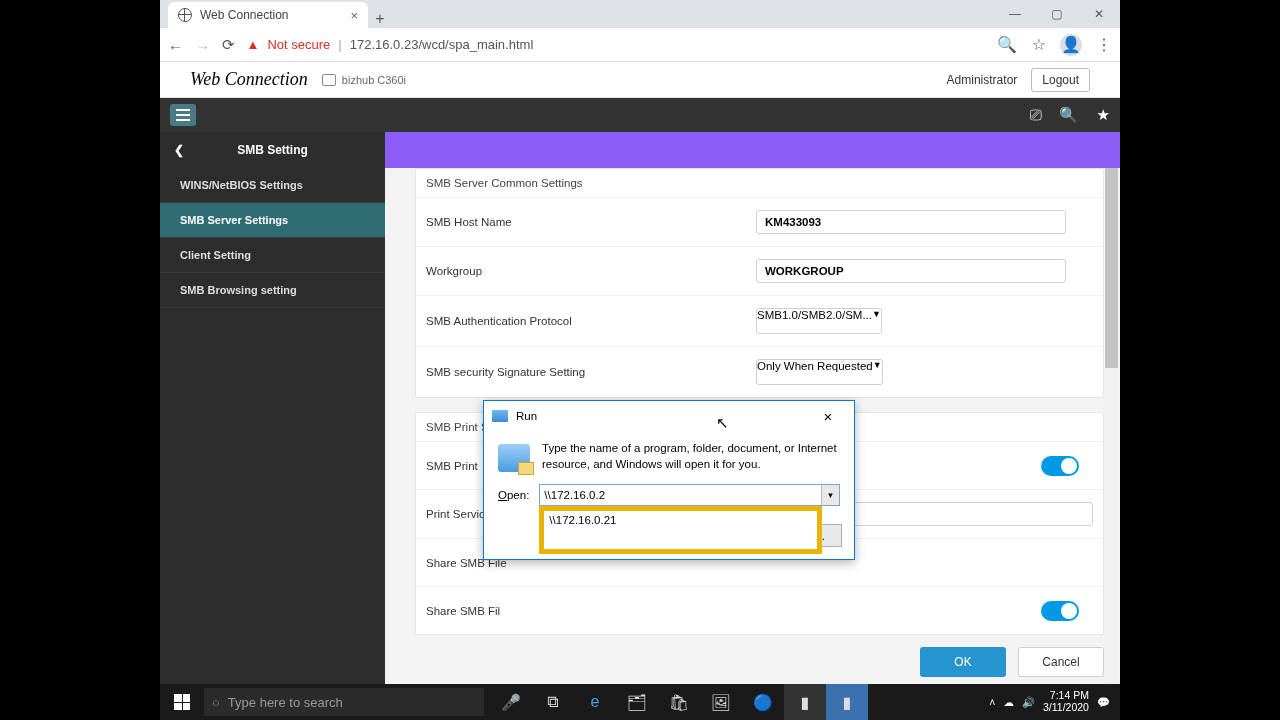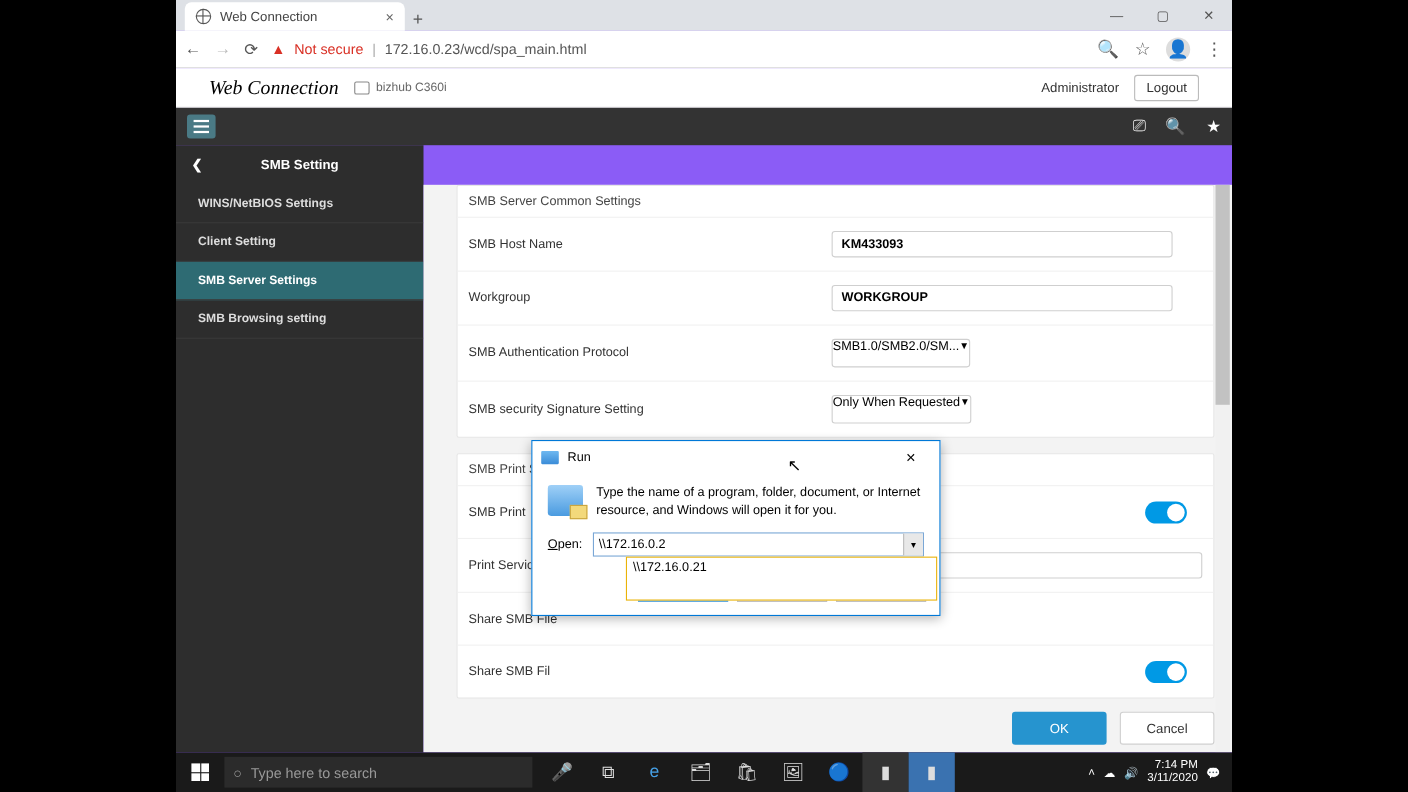--- a/index.html
+++ b/index.html
@@ -68,30 +68,30 @@
 
 .scrollbar { position:absolute; right:2px; top:0; width:13px; height:100%; background:#f1f1f1; }
 .scrollthumb { position:absolute; top:0; width:100%; height:200px; background:#c2c2c2; }
 
 
 .rundlg { position:absolute; left:483px; top:400px; width:372px; background:#fff; border:1px solid #0078d7; box-shadow:0 3px 10px rgba(0,0,0,.3); font-size:11.5px; }
 .rundlg .titlebar { height:30px; display:flex; align-items:center; padding:0 8px; gap:8px; }
 .runicon { width:16px; height:12px; background:linear-gradient(#6fb8f0,#3a8cd8); border-radius:1px; }
 .rundlg .close { margin-left:auto; width:36px; text-align:center; font-size:15px; }
 .rundlg .body { padding:10px 14px 8px; }
-.runrow1 { display:flex; gap:12px; align-items:flex-start; }
+.runrow1 { display:flex; gap:12px; align-items:flex-end; }
 .bigicon { width:32px; height:28px; background:linear-gradient(#9fd0f7,#4a9be0); border-radius:3px; position:relative; flex-shrink:0; }
 .bigicon::after { content:""; position:absolute; right:-4px; bottom:-3px; width:14px; height:11px; background:#f3d97b; border:1px solid #caa640; }
 .runmsg { font-size:11.5px; line-height:1.35; }
 .runrow2 { display:flex; align-items:center; gap:10px; margin-top:12px; }
 .runlabel { font-size:11.5px; }
 .runcombo { flex:1; position:relative; }
 .runinput { width:100%; height:22px; border:1px solid #7aa7d6; padding:0 20px 0 4px; font-size:11.5px; outline:none; }
 .runcaret { position:absolute; right:1px; top:1px; width:18px; height:20px; background:#e8e8e8; border-left:1px solid #bcbcbc; display:flex; align-items:center; justify-content:center; font-size:9px; }
-.autoc { position:absolute; left:0; top:22px; width: calc(100% - 18px); border:1px solid #eab308; background:#fff;margin-left:30px; }
+.autoc { position:absolute; left:0; top:22px; width: calc(100% - 18px); border:5px solid #eab308; background:#fff; }
 .autoc-item { padding:3px 5px; font-size:11.5px; }
 .runbtns { display:flex; gap:8px; justify-content:flex-end; padding:10px 12px 12px; }
 .runbtn { width:82px; height:23px; border:1px solid #adadad; background:#e9e9e9; font-size:11.5px; }
 .runbtn.focus { border:2px solid #2d8dd8; background:#daeaf7; }
 
 
 .taskbar { position:absolute; left:160px; bottom:0; width:960px; height:36px; background:#1a1a1a; display:flex; align-items:center; color:#ddd; }
 .start { width:44px; height:100%; display:flex; align-items:center; justify-content:center; }
 .winlogo { width:16px; height:16px; display:grid; grid-template-columns:1fr 1fr; grid-template-rows:1fr 1fr; gap:1px; }
 .winlogo span { background:#fff; }
@@ -165,22 +165,22 @@
     </div>
   </div>
 
   <div class="content">
     <div class="sidebar">
       <div class="side-hdr">
         <span class="side-back">❮</span>
         <span>SMB Setting</span>
       </div>
       <div class="side-item">WINS/NetBIOS Settings</div>
+      <div class="side-item active">SMB Server Settings</div>
       <div class="side-item">Client Setting</div>
-      <div class="side-item active">SMB Server Settings</div>
       <div class="side-item">SMB Browsing setting</div>
     </div>
 
     <div class="main">
       <div class="card">
         <div class="section-title">SMB Server Common Settings</div>
         <div class="row">
           <span class="row-label">SMB Host Name</span>
           <input class="txtinput" value="KM433093" style="">
         </div>

